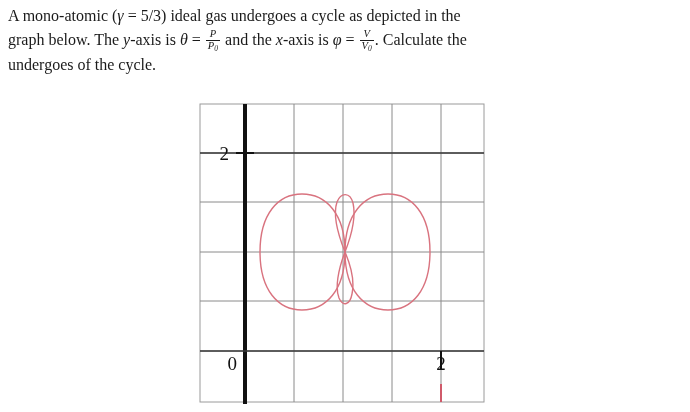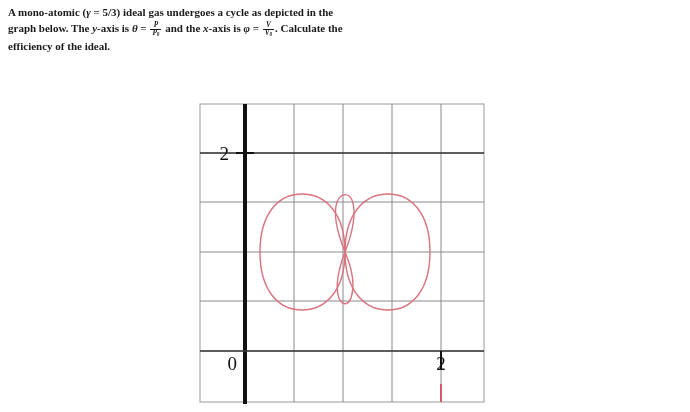--- a/index.html
+++ b/index.html
@@ -15,25 +15,24 @@
     color: #1a1a1a;
     overflow: hidden;
   }
 
   
   #problem-text {
     position: absolute;
     left: 8px;
     top: 4px;
     width: 672px;
-    font-size: 11px;
+    font-size: 16px;
     line-height: 1.48;
     text-align: justify;
     text-justify: inter-word;
-    font-weight: bold;
   }
   #problem-text .ln {
     display: block;
     white-space: nowrap;
   }
   .it { font-style: italic; }
   .frac {
     display: inline-block;
     vertical-align: -0.42em;
     text-align: center;
@@ -75,21 +74,21 @@
 </head>
 <body>
 
 <div id="problem-text">
   <span class="ln">
     <span>A mono-atomic (</span><span class="it">γ</span><span> = 5/3) ideal gas undergoes a cycle as depicted in the</span>
   </span>
   <span class="ln">
     <span>graph below.  The </span><span class="it">y</span><span>-axis is </span><span class="it">θ</span><span> = </span><span class="frac"><span class="num it">P</span><span class="den it"><span>P</span><span class="sub">0</span></span></span><span> and the </span><span class="it">x</span><span>-axis is </span><span class="it">φ</span><span> = </span><span class="frac"><span class="num it">V</span><span class="den it"><span>V</span><span class="sub">0</span></span></span><span>.  Calculate the</span>
   </span>
-  <span class="ln">efficiency of the ideal.</span>
+  <span class="ln">undergoes of the cycle.</span>
 </div>
 
 <div id="graph-figure">
   <svg id="graph-svg" width="288" height="302" viewBox="0 0 288 302">
 
     <rect x="2" y="2" width="284" height="298" fill="#ffffff" stroke="#9a9a9a" stroke-width="1"></rect>
 
     <g stroke="#8a8a8a" stroke-width="1">
       <line x1="2" y1="51" x2="286" y2="51"></line>
       <line x1="2" y1="100" x2="286" y2="100"></line>

